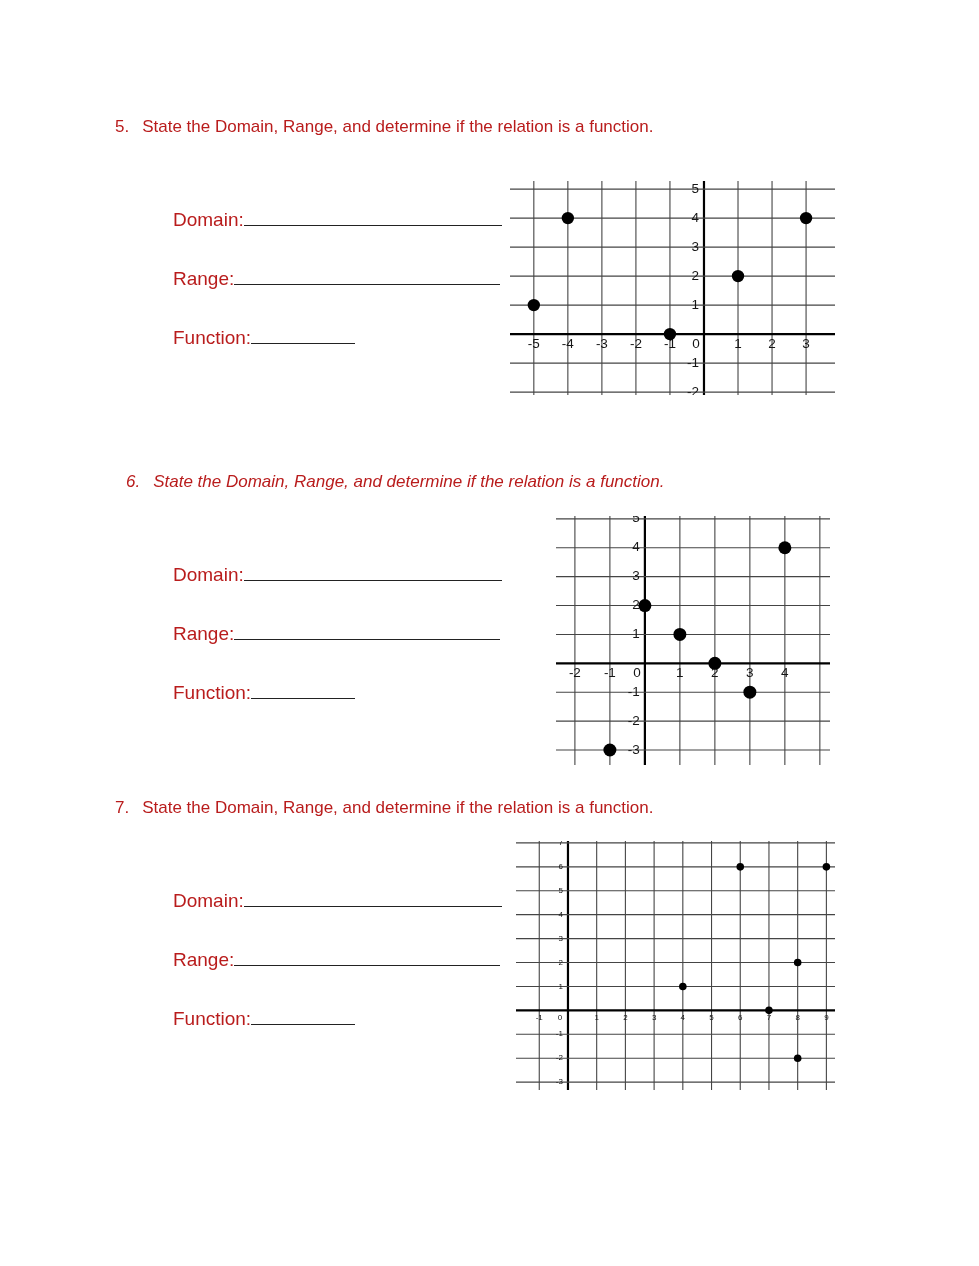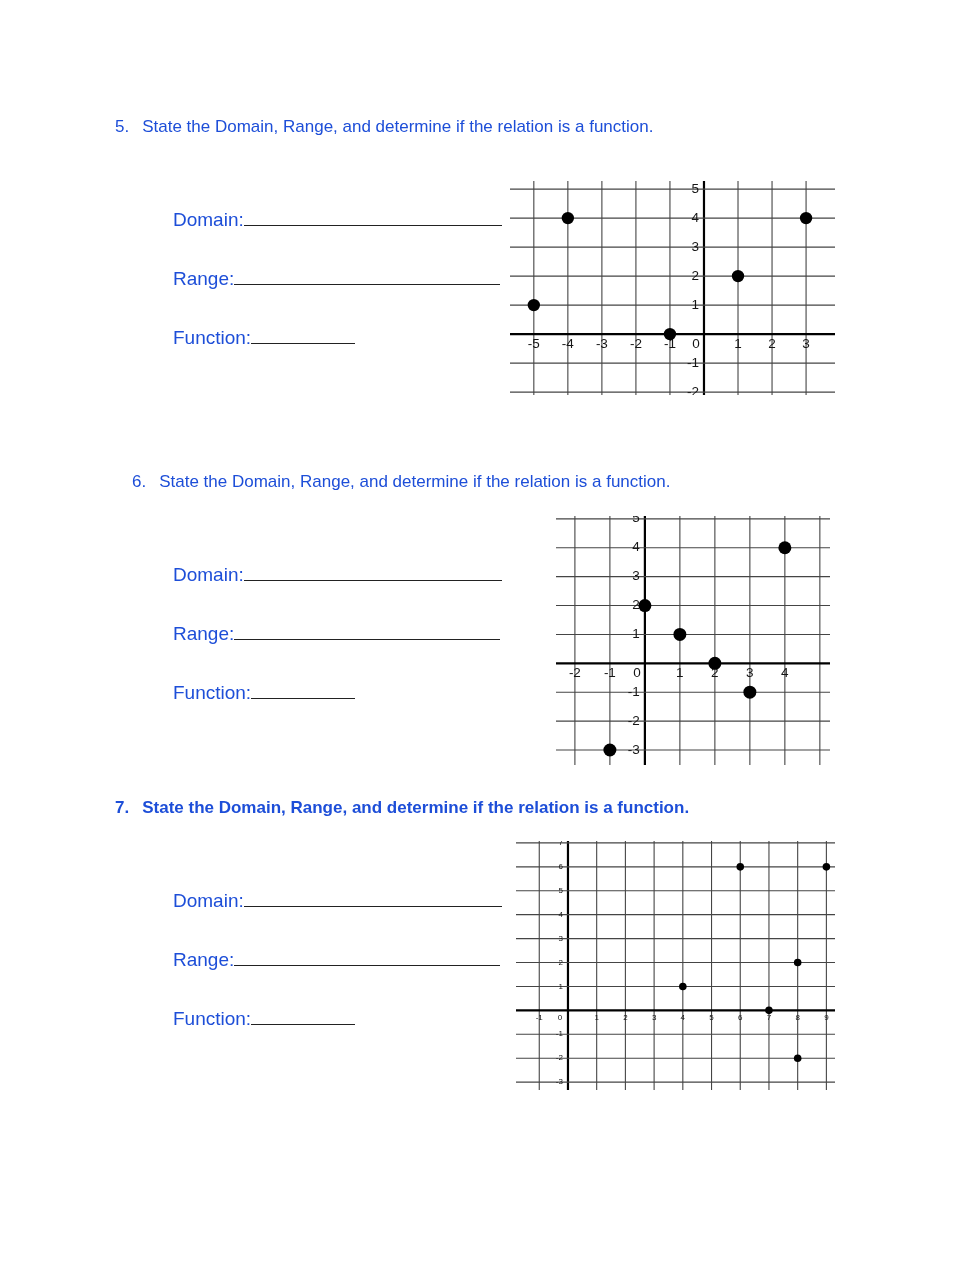--- a/index.html
+++ b/index.html
@@ -1,18 +1,18 @@
 <!DOCTYPE html>
 <html><head>
 <meta charset="utf-8">
 <style>
   * { margin:0; padding:0; box-sizing:border-box; }
   html,body { background:#ffffff; }
   body { font-family:"Liberation Sans", sans-serif; }
-  .page { position:relative; width:979px; height:1102px; background:#ffffff; color:#1d4ed8; overflow:hidden; }
+  .page { position:relative; width:979px; height:1102px; background:#ffffff; color:#b91c1c; overflow:hidden; }
   .abs { position:absolute; }
   .qheader { font-size:17px; white-space:nowrap; }
   .qnum { display:inline-block; margin-right:13px; }
   .flabel { font-size:19px; white-space:nowrap; }
   .blank { display:inline-block; border-bottom:1.6px solid #222222; height:1.05em; vertical-align:baseline; }
   .blank.w-domain { width:258px; }
   .blank.w-range  { width:266px; }
   .blank.w-func   { width:104px; }
   svg.graph { overflow:hidden; }
   svg.graph text { font-family:"Liberation Sans", sans-serif; }
@@ -71,21 +71,21 @@
         <text x="188.97905759162302" y="8.11924119241193" text-anchor="end" dominant-baseline="middle" font-size="13.5" fill="#161616">5</text>
         <circle cx="57.853403141361255" cy="37.116531165311656" r="6.2" fill="#000000"></circle>
         <circle cx="296.0732984293193" cy="37.116531165311656" r="6.2" fill="#000000"></circle>
         <circle cx="228.01047120418846" cy="95.1111111111111" r="6.2" fill="#000000"></circle>
         <circle cx="23.821989528795815" cy="124.10840108401082" r="6.2" fill="#000000"></circle>
         <circle cx="159.94764397905757" cy="153.10569105691056" r="6.2" fill="#000000"></circle>
       </svg>
   </section>
 
   <section>
-    <div class="abs qheader" style="left:132px; top:472px;">
+    <div class="abs qheader" style="left:126px; top:472px;font-style:italic;">
       <span class="qnum">6.</span><span>State the Domain, Range, and determine if the relation is a function.</span>
     </div>
     <div class="abs flabel" style="left:173px; top:561px;">
       <span>Domain:</span><span class="blank w-domain"></span>
     </div>
     <div class="abs flabel" style="left:173px; top:620px;">
       <span>Range:</span><span class="blank w-range"></span>
     </div>
     <div class="abs flabel" style="left:173px; top:679px;">
       <span>Function:</span><span class="blank w-func"></span>
@@ -126,21 +126,21 @@
         <circle cx="228.8582375478927" cy="31.774941995359622" r="6.5" fill="#000000"></circle>
         <circle cx="88.88378033205619" cy="89.5475638051044" r="6.5" fill="#000000"></circle>
         <circle cx="123.87739463601532" cy="118.43387470997679" r="6.5" fill="#000000"></circle>
         <circle cx="158.87100893997447" cy="147.32018561484918" r="6.5" fill="#000000"></circle>
         <circle cx="193.8646232439336" cy="176.20649651972158" r="6.5" fill="#000000"></circle>
         <circle cx="53.89016602809706" cy="233.9791183294664" r="6.5" fill="#000000"></circle>
       </svg>
   </section>
 
   <section>
-    <div class="abs qheader" style="left:115px; top:798px;font-weight:bold;">
+    <div class="abs qheader" style="left:115px; top:798px;">
       <span class="qnum">7.</span><span>State the Domain, Range, and determine if the relation is a function.</span>
     </div>
     <div class="abs flabel" style="left:173px; top:887px;">
       <span>Domain:</span><span class="blank w-domain"></span>
     </div>
     <div class="abs flabel" style="left:173px; top:946px;">
       <span>Range:</span><span class="blank w-range"></span>
     </div>
     <div class="abs flabel" style="left:173px; top:1005px;">
       <span>Function:</span><span class="blank w-func"></span>

